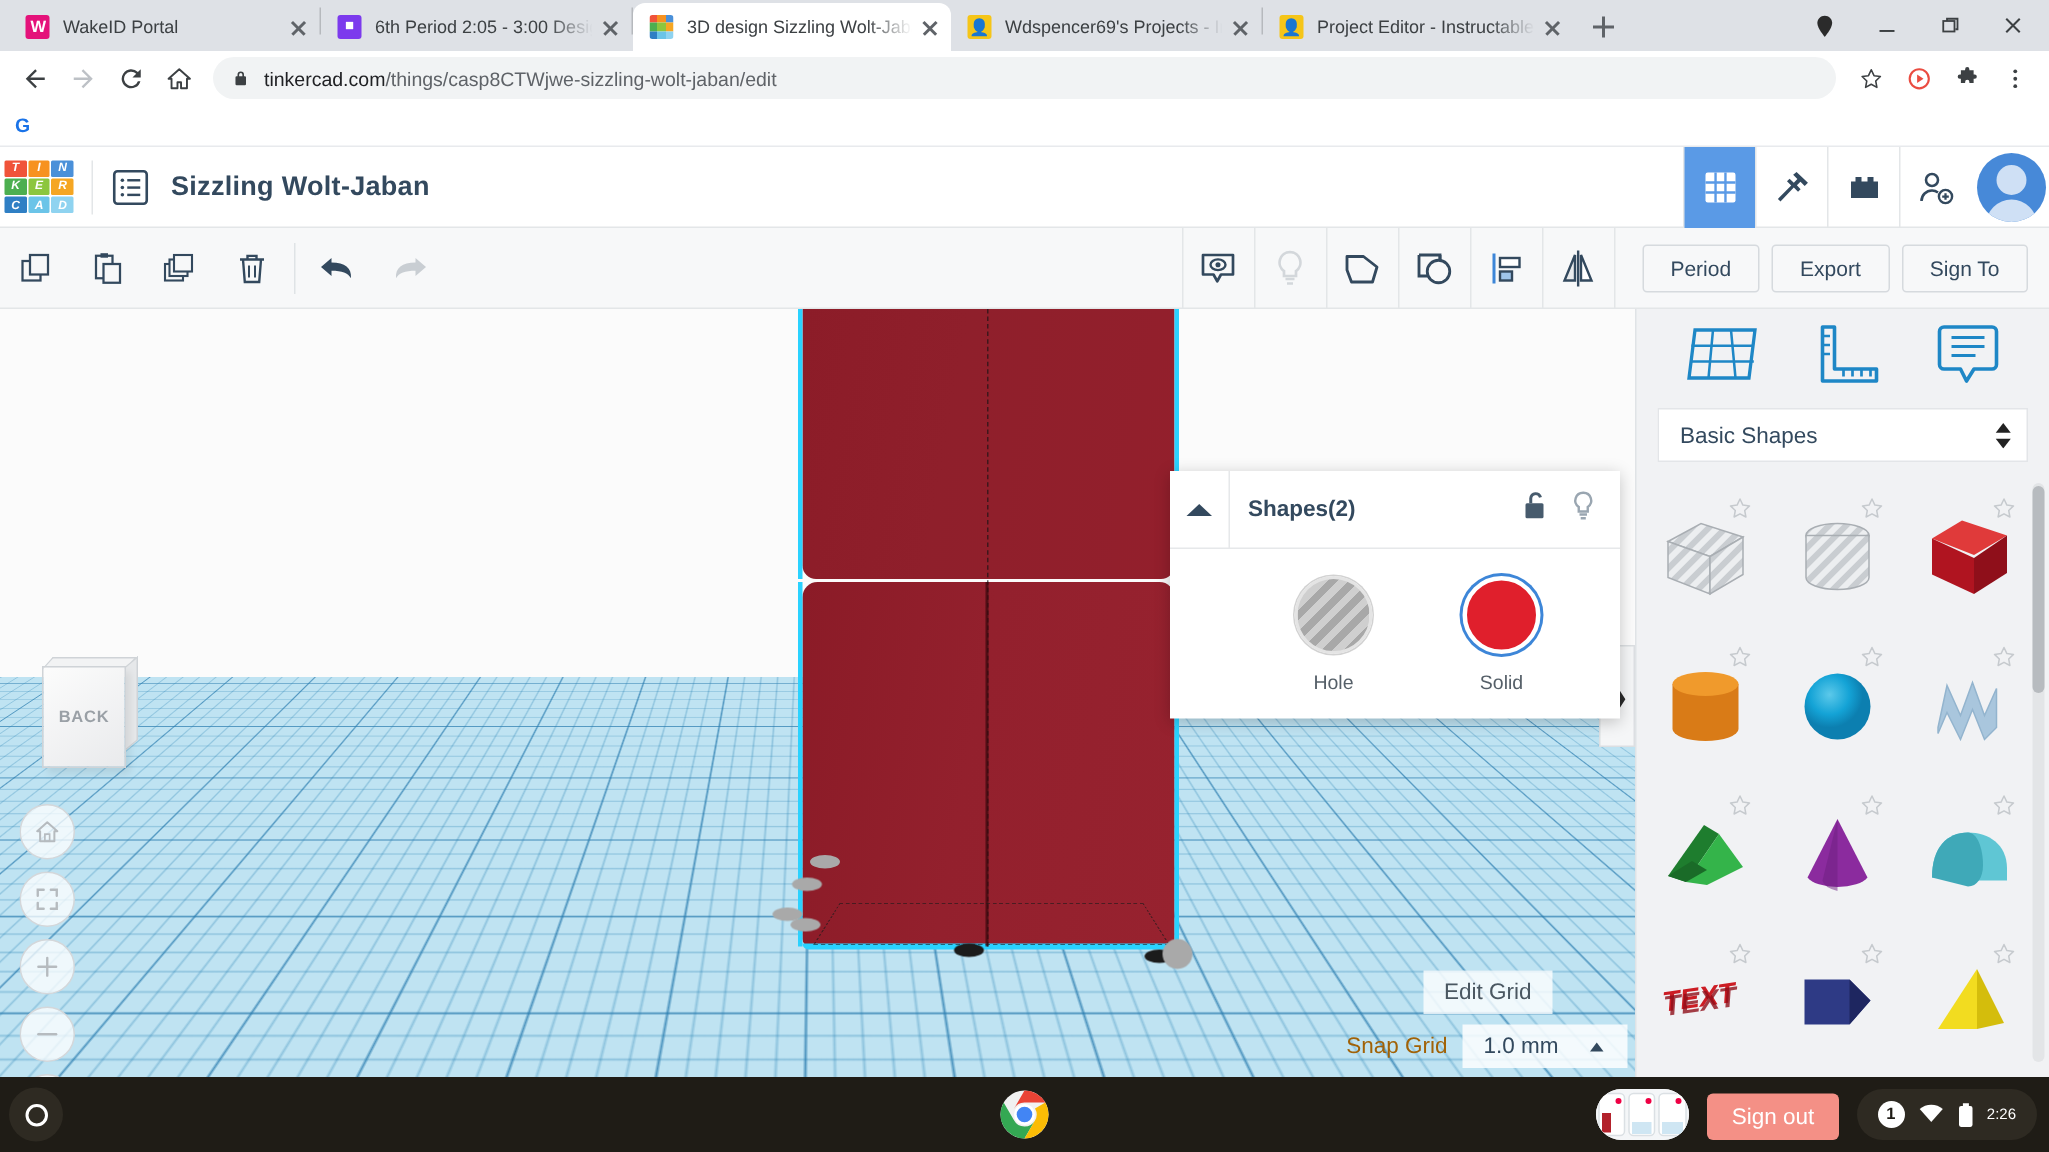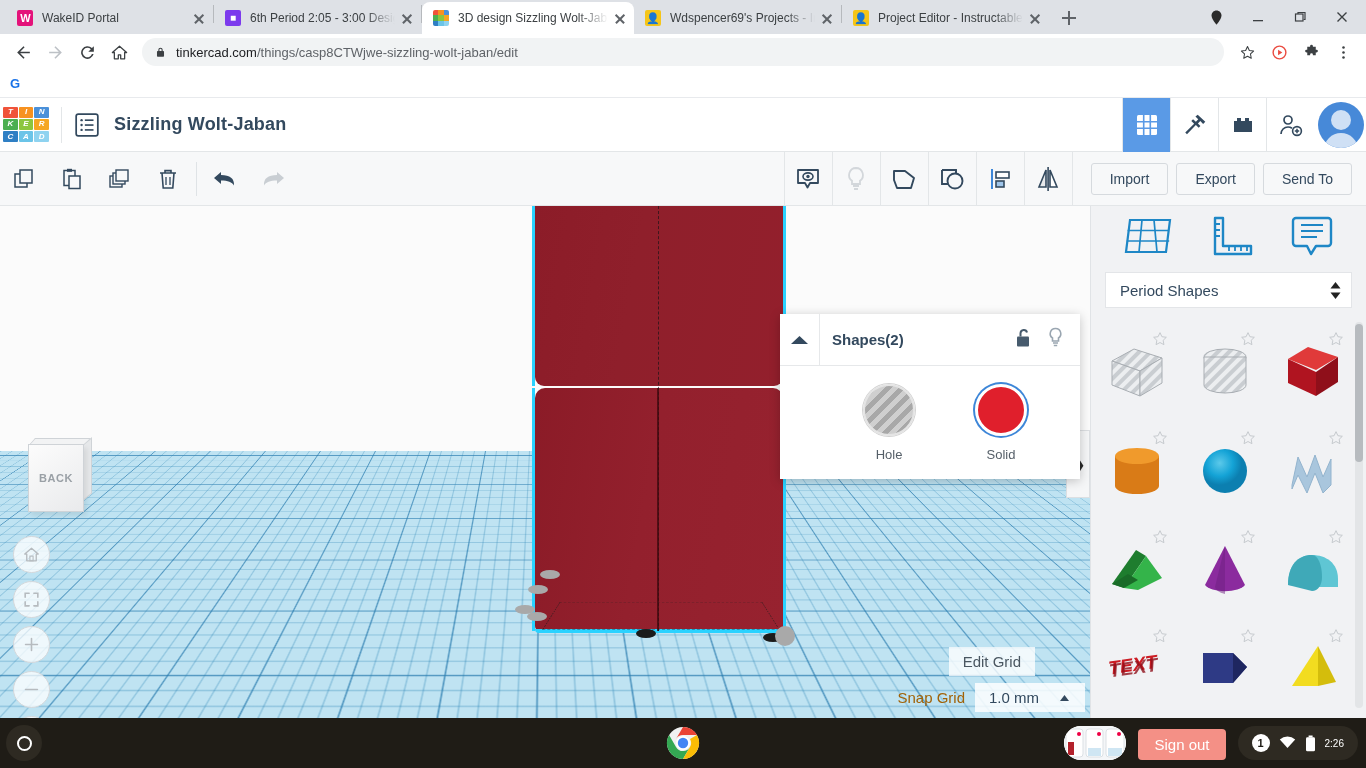--- a/index.html
+++ b/index.html
@@ -653,23 +653,23 @@
             </svg>
         </div>
         <div class="tb-btn">
           <svg width="28" height="28" viewBox="0 0 28 28">
               <path d="M12 5 5 22h7z" fill="#e8eaec" stroke="#33495e" stroke-width="1.6"></path>
               <path d="M16 5l7 17h-7z" fill="#fff" stroke="#33495e" stroke-width="1.6"></path>
               <rect x="13.3" y="2" width="1.6" height="24" fill="#33495e"></rect>
             </svg>
         </div>
         <div class="tb-actions">
-          <button class="act-btn">Import</button>
+          <button class="act-btn">Period</button>
           <button class="act-btn">Export</button>
-          <button class="act-btn">Send To</button>
+          <button class="act-btn">Sign To</button>
         </div>
       </div>
     </div>
 
     <div class="canvas">
       <div class="workplane"></div>
 
       <div class="viewcube">
         <div class="vc-top"></div>
         <div class="vc-right"></div>
@@ -791,21 +791,21 @@
         <div>
           <svg width="50" height="50" viewBox="0 0 50 50">
               <path d="M9 6h32a3 3 0 0 1 3 3v22a3 3 0 0 1-3 3H29l-5 8-4-8H9a3 3 0 0 1-3-3V9a3 3 0 0 1 3-3z" fill="none" stroke="#1e87c6" stroke-width="2.4" stroke-linejoin="round"></path>
               <path d="M14 13h22M14 19h22M14 25h16" stroke="#1e87c6" stroke-width="1.9"></path>
             </svg>
         </div>
       </div>
 
       <div class="rp-select-wrap">
         <div class="rp-select">
-          <span>Period Shapes</span>
+          <span>Basic Shapes</span>
           <span class="spin">
             <svg width="11" height="7" viewBox="0 0 11 7">
                 <path d="M5.5 0 10.5 6.5H.5z" fill="#222"></path>
               </svg>
             <svg width="11" height="7" viewBox="0 0 11 7">
                 <path d="M5.5 7 .5.5h10z" fill="#222"></path>
               </svg>
           </span>
         </div>
       </div>

